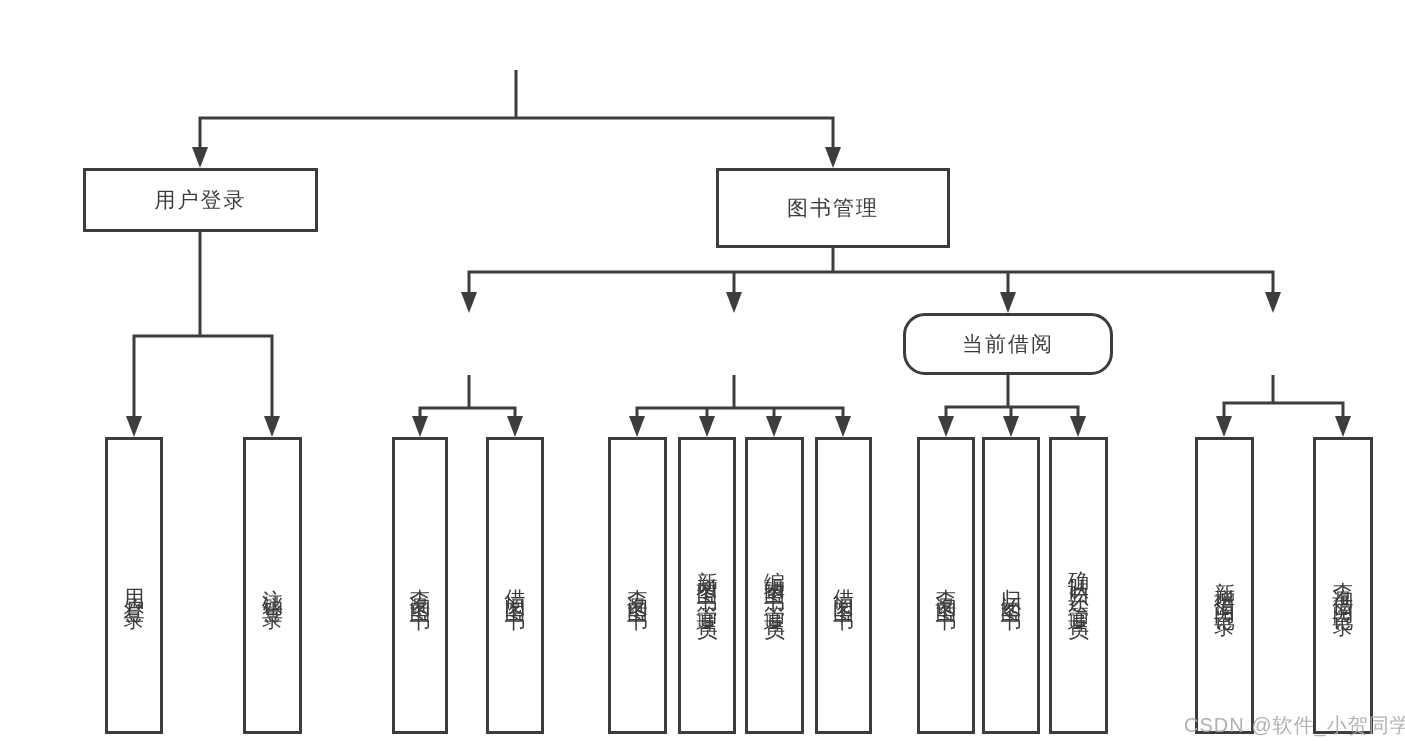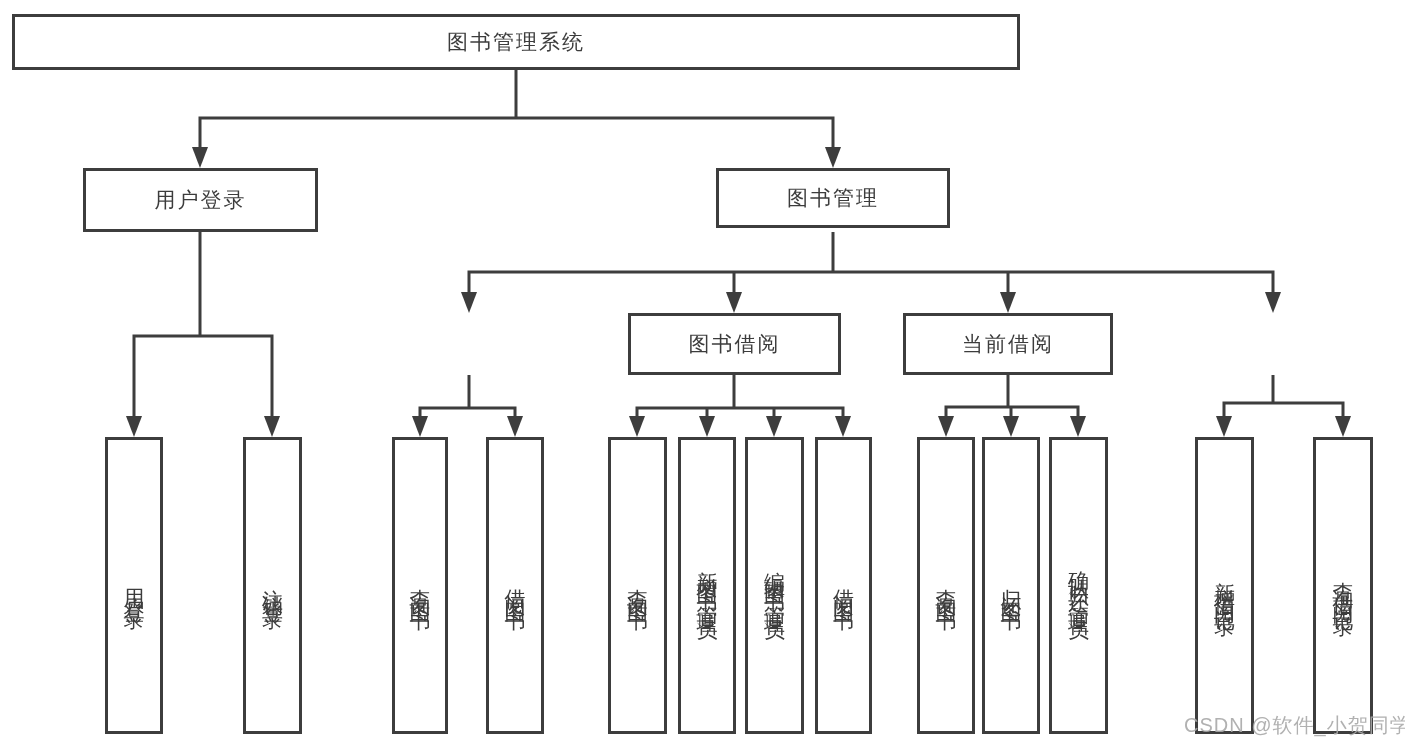--- a/index.html
+++ b/index.html
@@ -94,27 +94,25 @@
     <polygon class="ah" points="938,416 954,416 946,437"></polygon>
     <polygon class="ah" points="1003,416 1019,416 1011,437"></polygon>
     <polygon class="ah" points="1070,416 1086,416 1078,437"></polygon>
 
     <path class="cl" d="M1273 375 V403"></path>
     <path class="cl" d="M1224 419 V403 H1343 V419"></path>
     <polygon class="ah" points="1216,416 1232,416 1224,437"></polygon>
     <polygon class="ah" points="1335,416 1351,416 1343,437"></polygon>
   </svg>
 
-  <div class="hbox" style="left:12px;top:14px;width:1008px;height:56px;">图书管理系统</div>
 
   <div class="hbox" style="left:83px;top:168px;width:235px;height:64px;">用户登录</div>
-  <div class="hbox" style="left:716px;top:168px;width:234px;height:60px;">图书管理</div>
+  <div class="hbox" style="left:716px;top:168px;width:234px;height:80px;">图书管理</div>
 
-  <div class="hbox" style="left:628px;top:313px;width:213px;height:62px;">图书借阅</div>
-  <div class="hbox" style="left:903px;top:313px;width:210px;height:62px;">当前借阅</div>
+  <div class="hbox" style="left:903px;top:313px;width:210px;height:62px;border-radius:22px;">当前借阅</div>
 
   <div class="vbox" style="left:105px;width:58px;">用户登录</div>
   <div class="vbox" style="left:243px;width:59px;">注销登录</div>
 
   <div class="vbox" style="left:392px;width:56px;">查询图书</div>
   <div class="vbox" style="left:486px;width:58px;">借阅图书</div>
 
   <div class="vbox" style="left:608px;width:59px;">查询图书</div>
   <div class="vbox" style="left:678px;width:58px;">新增图书（管理员）</div>
   <div class="vbox" style="left:745px;width:59px;">编辑图书（管理员）</div>

